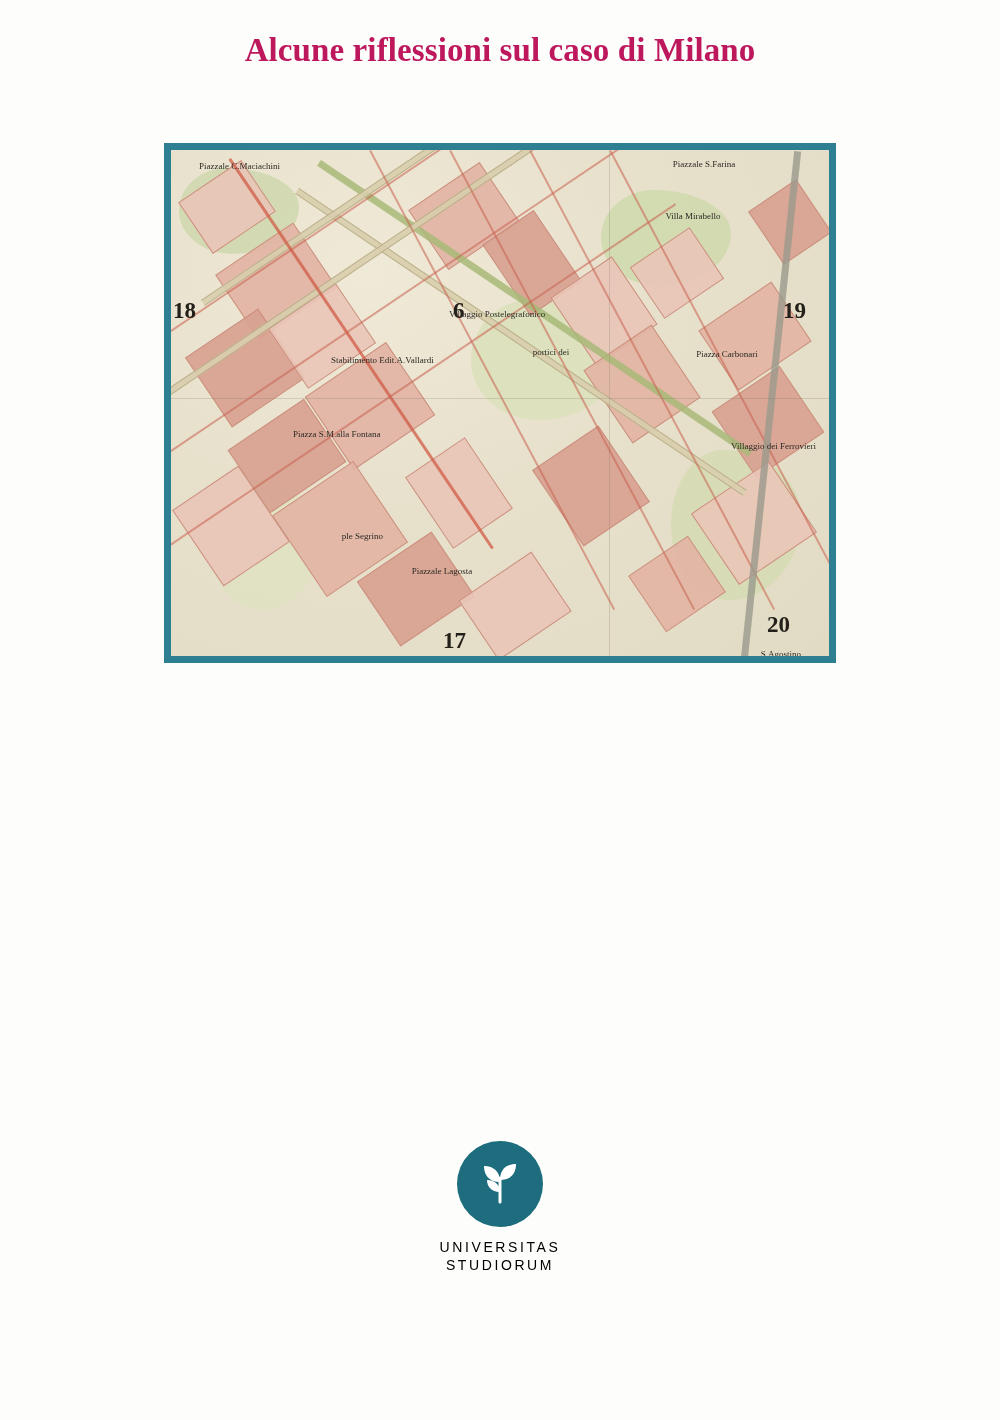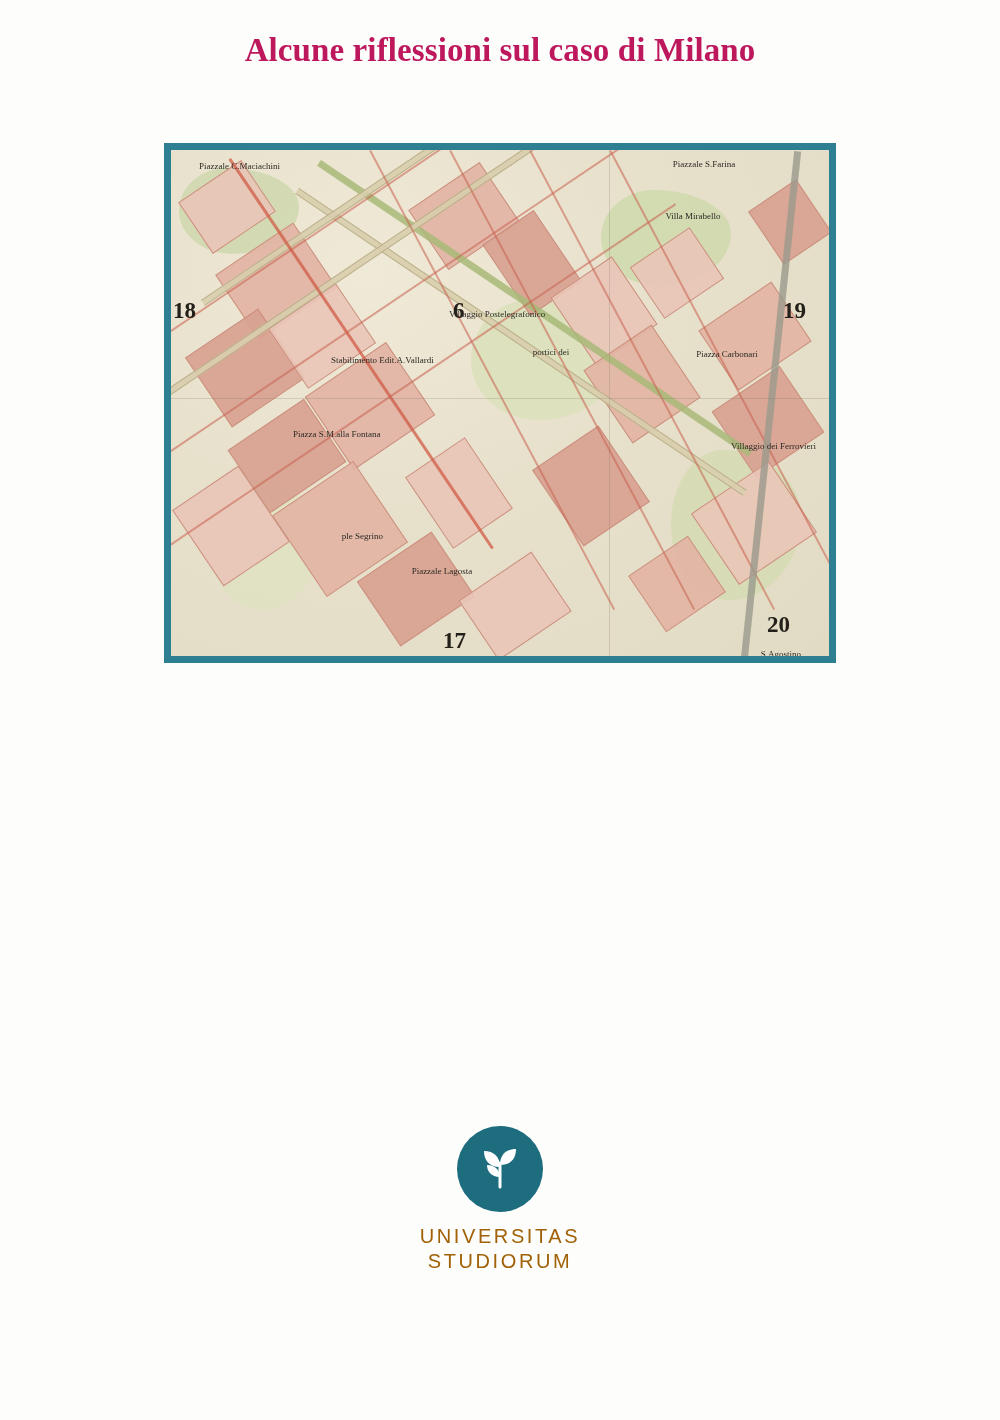--- a/index.html
+++ b/index.html
@@ -158,23 +158,23 @@
     border-radius: 50%;
     background: #1d6d7e;
     display: flex;
     align-items: center;
     justify-content: center;
   }
   .logo-name {
     margin-top: 12px;
     text-align: center;
     font-family: "Liberation Sans", sans-serif;
-    font-size: 20px;
+    font-size: 14px;
     letter-spacing: 2.6px;
-    color: #a16207;
+    color: #000000;
     line-height: 1.25;
   }
 </style>
 </head>
 <body>
 
 <div class="page">
 
 
 

